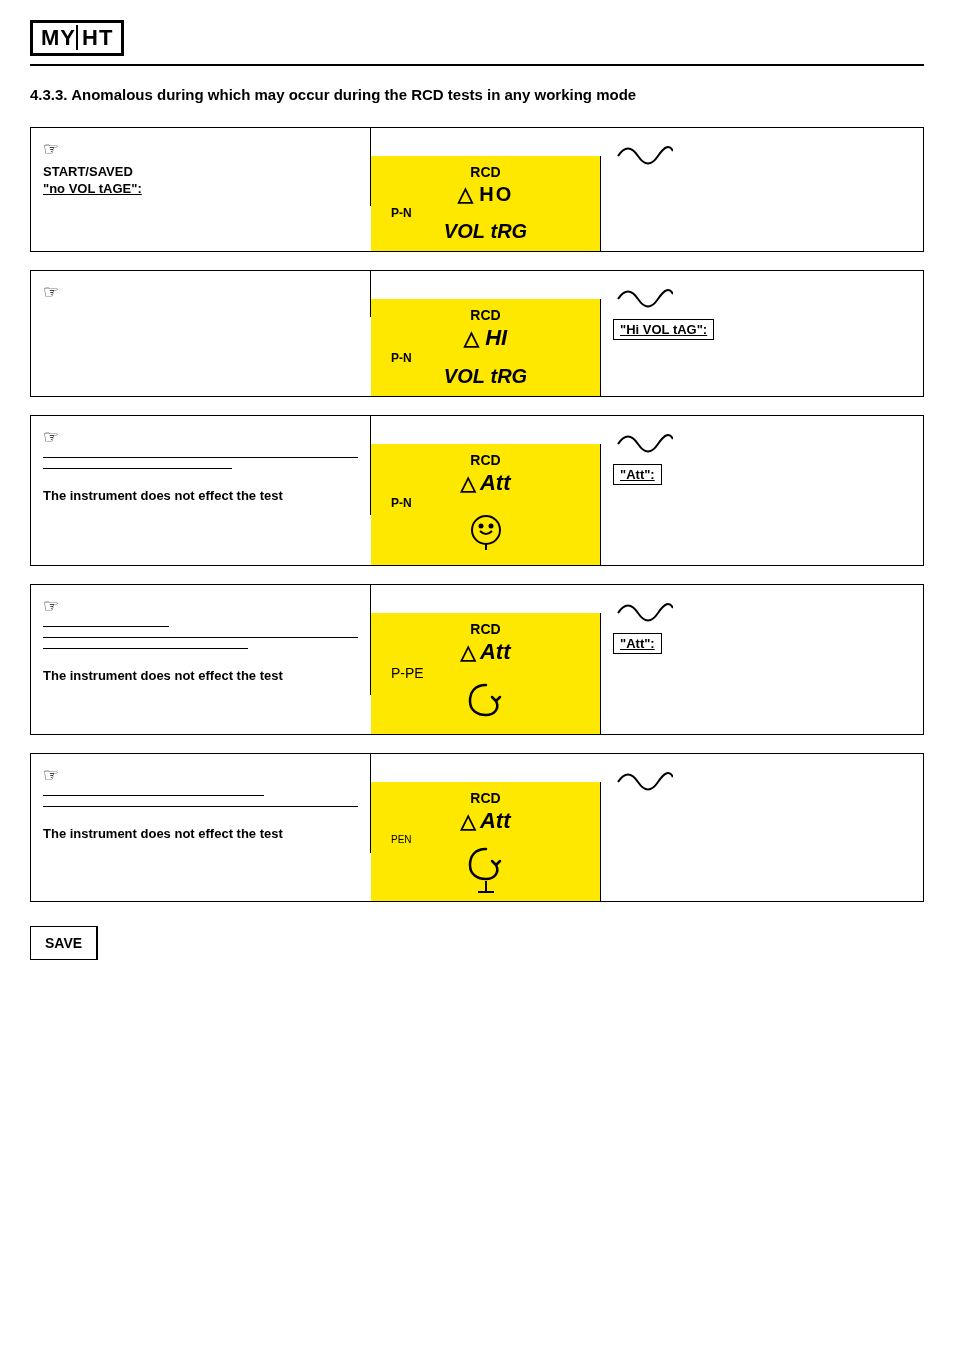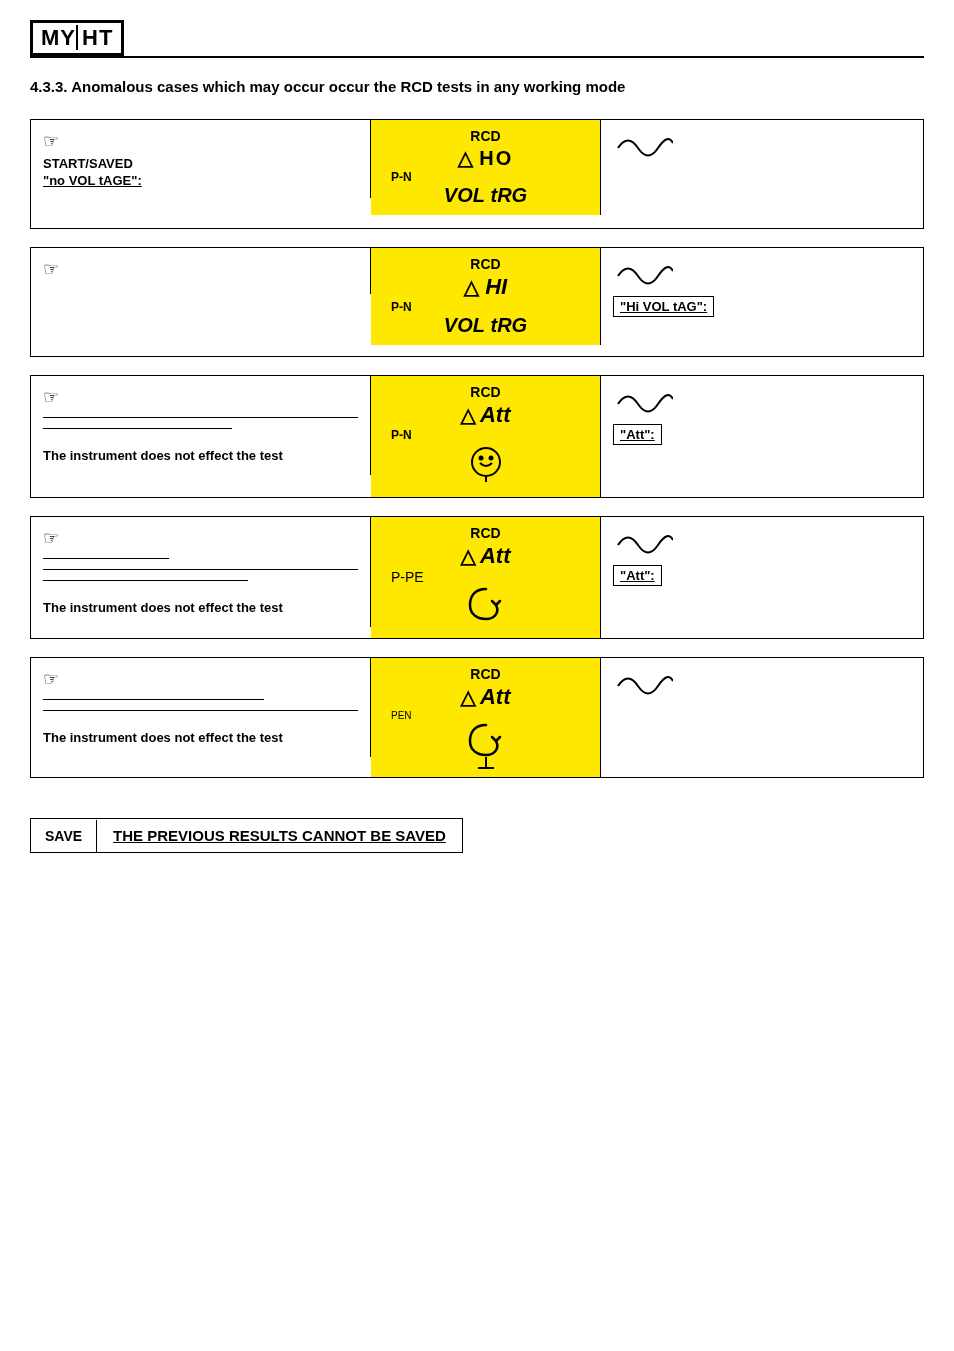--- a/index.html
+++ b/index.html
@@ -10,20 +10,21 @@
       font-family: Arial, sans-serif;
       font-size: 14px;
       color: #000;
       padding: 20px 30px;
     }
 
     .header {
       display: flex;
       align-items: center;
       border-bottom: 2px solid #000;
+      padding-bottom: 8px;
       margin-bottom: 18px;
     }
 
     .logo {
       font-size: 22px;
       font-weight: 900;
       letter-spacing: 1px;
       border: 3px solid #000;
       padding: 2px 8px;
       margin-right: 10px;
@@ -67,20 +68,21 @@
       width: 230px;
       min-width: 230px;
       background: #FFE800;
       border-right: 1px solid #000;
       padding: 8px 10px;
       display: flex;
       flex-direction: column;
       align-items: center;
       justify-content: center;
       position: relative;
+      margin-top: 28px;
     }
 
     .case-right {
       flex: 1;
       padding: 8px 12px;
       display: flex;
       flex-direction: column;
       justify-content: center;
       align-items: flex-start;
       position: relative;
@@ -162,21 +164,21 @@
   </style>
 </head>
 <body>
 
 <div class="header">
   <div class="logo">
     <span>MY</span><span style="border-left:2px solid #000; padding-left:4px;">HT</span>
   </div>
 </div>
 
-<div class="section-title">4.3.3.  Anomalous cases which may occur occur the RCD tests in any working mode</div>
+<div class="section-title">4.3.3.  Anomalous during which may occur during the RCD tests in any working mode</div>
 
 <div class="cases-container">
 
   <div class="case-row">
     <div class="case-left">
       <div class="finger-icon">☞</div>
       <div class="case-label">START/SAVED</div>
       <div class="case-sublabel">"no VOL tAGE":</div>
     </div>
     <div class="case-middle">
@@ -324,16 +326,15 @@
       <div class="wave-symbol">
         <svg width="60" height="30">
           <path d="M5,20 Q15,5 25,20 Q35,35 45,20 Q55,5 60,15" stroke="#000" stroke-width="2" fill="none"></path>
         </svg>
       </div>
     </div>
   </div>
 
 </div>
 
-<div style="display:flex; align-items:center; gap:0; margin-top:40px; border:1px solid #000; width:fit-content; padding:0;">
+<div style="display:flex; align-items:center; gap:0; margin-top:24px; border:1px solid #000; width:fit-content; padding:0;">
   <div style="border-right:1px solid #000; padding:8px 14px; font-size:14px; font-weight:bold;">SAVE</div>
-  <div style="padding:8px 16px; font-size:15px; font-weight:bold; text-decoration:underline;">THE PREVIOUS RESULTS CANNOT BE SAVED</div>
 </div>
 
 </body></html>

